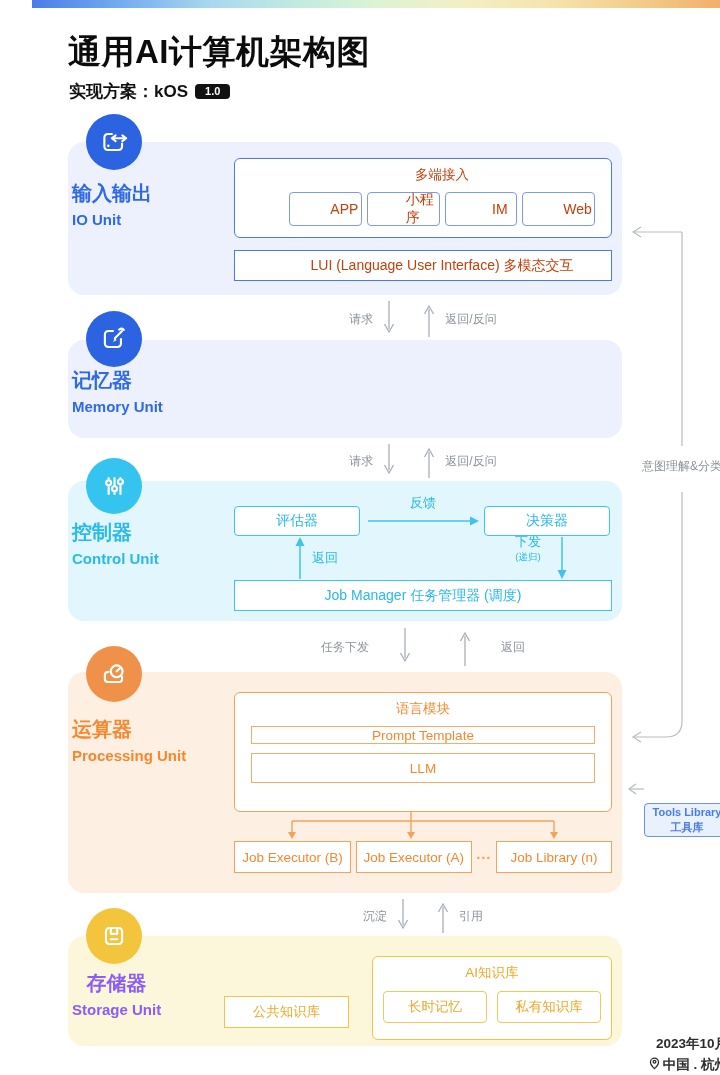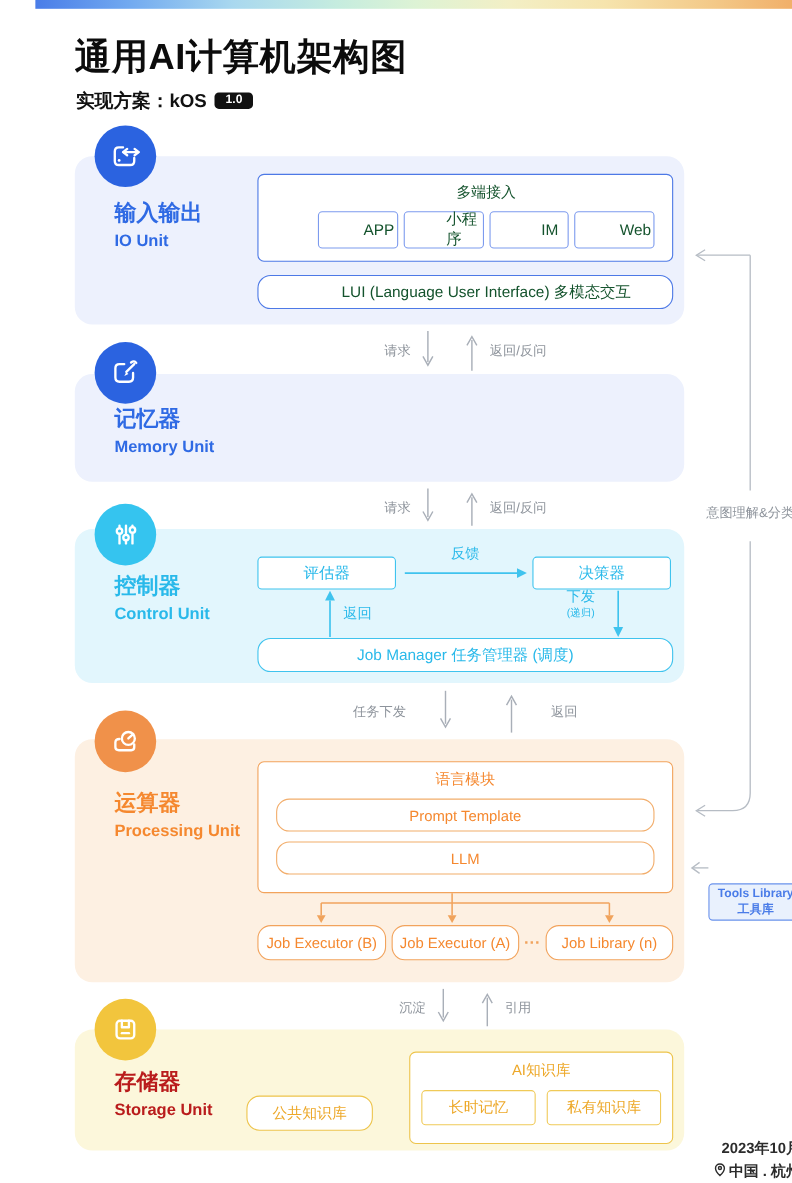--- a/index.html
+++ b/index.html
@@ -26,35 +26,35 @@
   .panel.memory{top:340px;height:98px;background:#edf1fd;}
   .panel.control{top:481px;height:140px;background:#e2f6fd;}
   .panel.processing{top:672px;height:221px;background:#fdf0e2;}
   .panel.storage{top:936px;height:110px;background:#fcf7db;}
 
   .unit-icon{position:absolute;left:54px;width:56px;height:56px;border-radius:50%;
     display:flex;align-items:center;justify-content:center;z-index:3;}
   .ic-blue{background:#2b63e0;} .ic-cyan{background:#35c4ef;}
   .ic-orange{background:#f0914a;} .ic-yellow{background:#f2c53d;}
 
-  .ulabel{position:absolute;left:36px;}
+  .ulabel{position:absolute;left:4px;}
   .ulabel .zh{font-size:20px;font-weight:800;}
   .ulabel .en{font-size:15px;font-weight:600;margin-top:4px;}
-  .t-blue{color:#2f6ae4;} .t-cyan{color:#29b9ea;} .t-orange{color:#f5882f;} .t-yellow{color:#b91c1c;}
+  .t-blue{color:#2f6ae4;} .t-cyan{color:#29b9ea;} .t-orange{color:#f5882f;} .t-yellow{color:#8b5cf6;text-align:center;}
 
   .content{position:absolute;left:166px;width:378px;}
 
   
   .group-box{background:#fff;border-radius:6px;box-sizing:border-box;}
-  .b-blue{border:1.5px solid #4d79e6;color:#14532d;padding-left:38px;}
+  .b-blue{border:1.5px solid #4d79e6;color:#c2410c;padding-left:38px;}
   .b-cyan{border:1.5px solid #3fc3ee;color:#29b9ea;}
   .b-orange{border:1.5px solid #f2a35c;color:#f5882f;}
   .b-yellow{border:1.5px solid #edc44c;color:#eda829;}
   .group-title{font-size:13.5px;text-align:center;padding-top:7px;font-weight:400;}
-  .bar{background:#fff;border-radius:12px;box-sizing:border-box;display:flex;align-items:center;justify-content:center;font-size:14px;}
+  .bar{background:#fff;border-radius:0;box-sizing:border-box;display:flex;align-items:center;justify-content:center;font-size:14px;}
   .chip{flex:1;height:34px;background:#fff;border-radius:4px;box-sizing:border-box;display:flex;align-items:center;justify-content:center;font-size:14px;}
   .chip.b-blue{border:1px solid #7d9bee;}
   .chip.b-yellow{border:1px solid #f0ca58;}
 
   
   .vconn{position:absolute;left:202px;width:378px;display:flex;align-items:center;justify-content:center;}
   .vconn .lbl{font-size:12px;color:#8d939b;}
   .vconn svg{display:block;}
   .gap-l{margin:0 14px 0 10px;} .gap-r{margin:0 10px 0 14px;}
 
@@ -219,21 +219,21 @@
 
   <div class="panel processing">
     <div class="ulabel t-orange" style="top:44px;">
       <div class="zh">运算器</div>
       <div class="en">Processing Unit</div>
     </div>
     <div class="content" style="top:0;height:221px;">
       <div class="group-box b-orange abs" style="left:0;top:20px;width:378px;height:120px;">
         <div class="group-title">语言模块</div>
         <div style="display:flex;flex-direction:column;gap:9px;margin:8px 16px 0;">
-          <div class="bar b-orange" style="height:30px;font-size:13.5px;border-width:1px;border-color:#f2ad6b;text-align:right;">Prompt Template</div>
+          <div class="bar b-orange" style="height:18px;font-size:13.5px;border-width:1px;border-color:#f2ad6b;text-align:right;">Prompt Template</div>
           <div class="bar b-orange" style="height:30px;font-size:13.5px;border-width:1px;border-color:#f2ad6b;">LLM</div>
         </div>
       </div>
       <svg class="abs" style="left:0;top:140px;" width="378" height="28" viewBox="0 0 378 28" fill="none" stroke="#f0a35c" stroke-width="1.4">
         <path d="M177 0 V9"></path>
         <path d="M58 9 H320"></path>
         <path d="M58 9 V20"></path>
           <path d="M54 20 L58 27 L62 20 z" fill="#f0a35c" stroke="none"></path>
         <path d="M177 9 V20"></path>
           <path d="M173 20 L177 27 L181 20 z" fill="#f0a35c" stroke="none"></path>
@@ -268,21 +268,21 @@
     </svg>
     <span class="lbl">引用</span>
   </div>
 
   <div class="panel storage">
     <div class="ulabel t-yellow" style="top:34px;">
       <div class="zh">存储器</div>
       <div class="en">Storage Unit</div>
     </div>
     <div class="content" style="top:0;height:110px;left:156px;width:388px;">
-      <div class="bar b-yellow abs" style="left:0;top:60px;width:115px;height:32px;font-size:13.5px;font-family:Liberation Mono, monospace;">公共知识库</div>
+      <div class="bar b-yellow abs" style="left:0;top:60px;width:125px;height:32px;font-size:13.5px;font-family:Liberation Mono, monospace;">公共知识库</div>
       <div class="group-box b-yellow abs" style="left:148px;top:20px;width:240px;height:84px;">
         <div class="group-title">AI知识库</div>
         <div style="display:flex;gap:10px;margin:9px 10px 0;">
           <div class="chip b-yellow" style="height:32px;font-size:13.5px;">长时记忆</div>
           <div class="chip b-yellow" style="height:32px;font-size:13.5px;">私有知识库</div>
         </div>
       </div>
     </div>
   </div>
   <div class="unit-icon ic-yellow" style="top:908px;">

